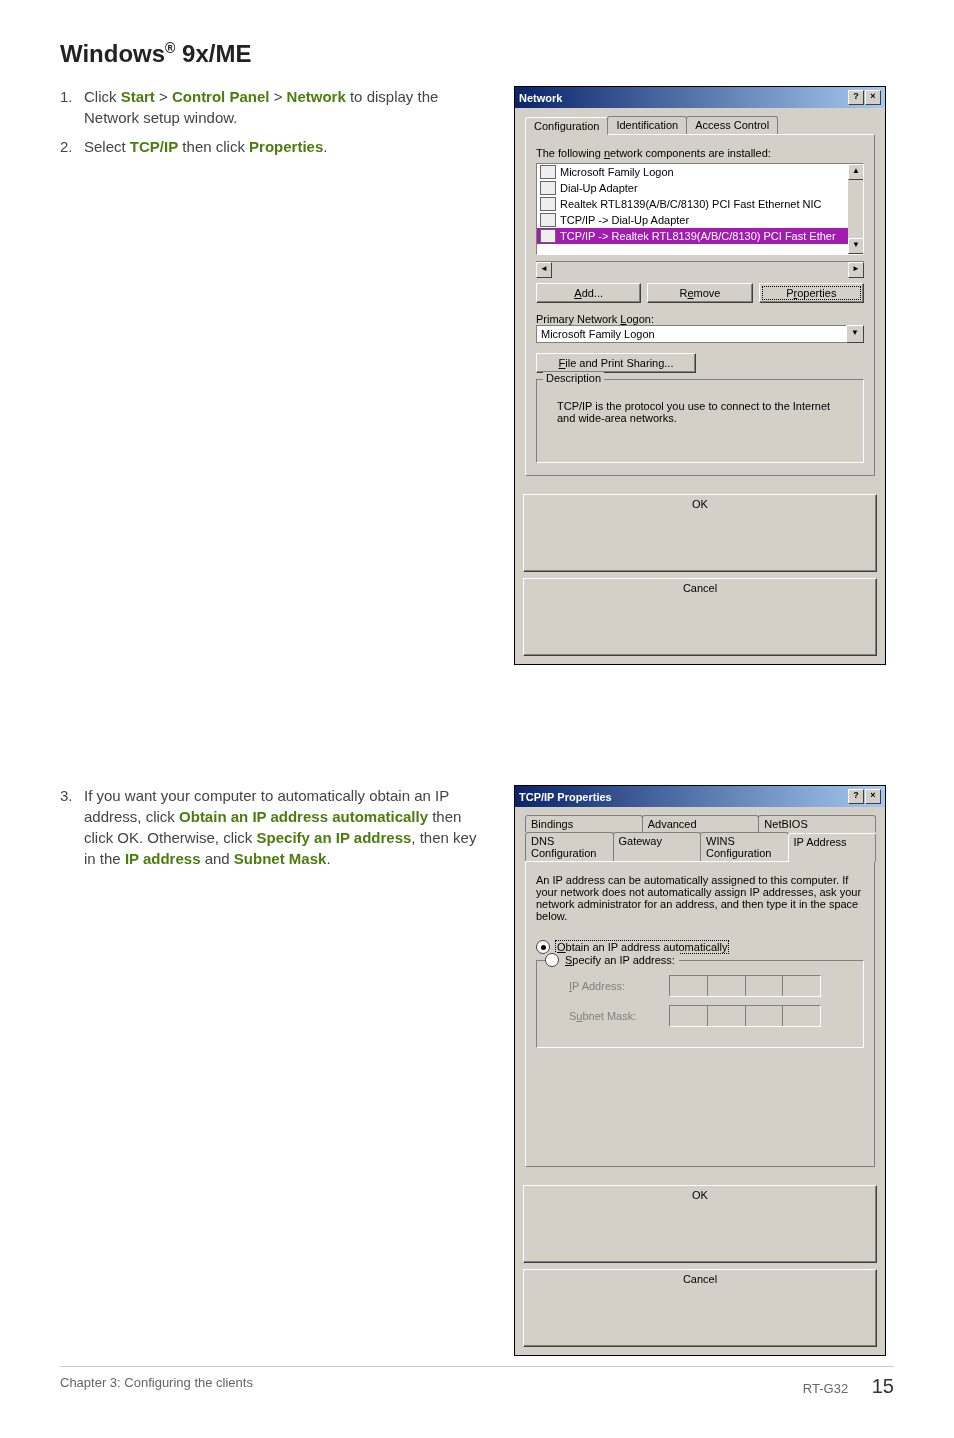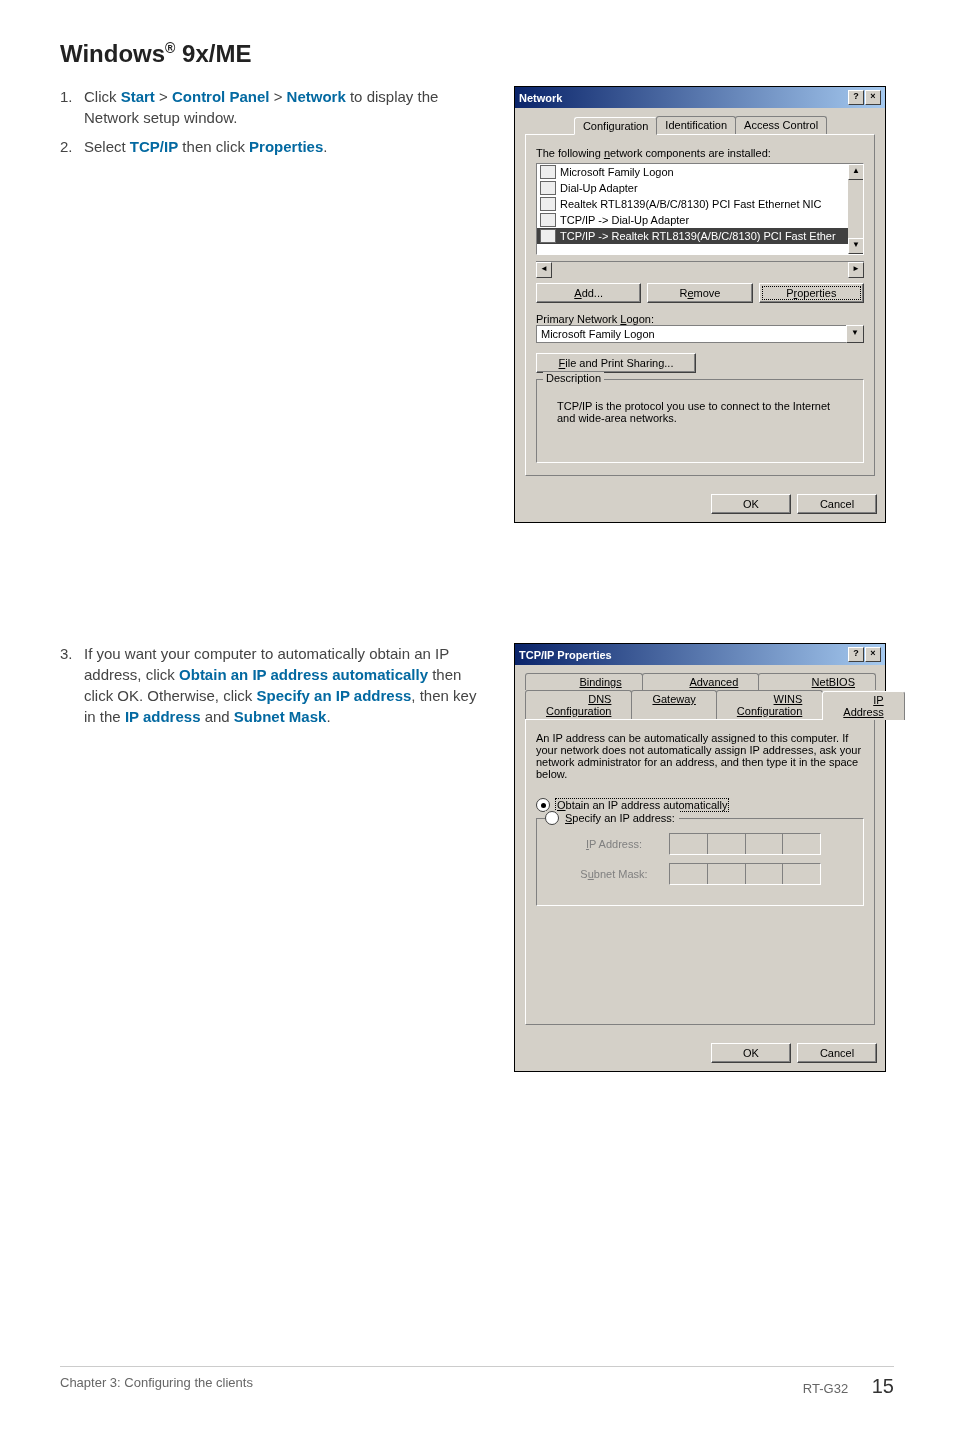--- a/index.html
+++ b/index.html
@@ -38,21 +38,21 @@
     display: flex;
     margin-bottom: 8px;
   }
   .step-num {
     width: 24px;
     flex-shrink: 0;
   }
   .step-body {
     flex: 1;
   }
-  .b { font-weight: bold; color: #0369a1; }
+  .b { font-weight: bold; color: #4d7c0f; }
   .right {
     flex: 0 0 380px;
   }
 
   
   .dialog {
     border: 1px solid #000;
     background: #d4d0c8;
     font-family: Tahoma, Arial, sans-serif;
     font-size: 11px;
@@ -86,21 +86,20 @@
     font-weight: bold;
     font-family: Arial;
   }
   .dialog-body {
     padding: 8px 10px 10px 10px;
   }
   .tabstrip {
     display: flex;
     border-bottom: 1px solid #808080;
     margin-bottom: -1px;
-    justify-content: center;
   }
   .tab {
     padding: 2px 8px;
     border: 1px solid #808080;
     border-bottom: none;
     background: #d4d0c8;
     margin-right: -1px;
     border-top-left-radius: 3px;
     border-top-right-radius: 3px;
     position: relative;
@@ -135,21 +134,21 @@
     position: relative;
   }
   .list-item {
     padding: 1px 3px;
     display: flex;
     align-items: center;
     gap: 4px;
     white-space: nowrap;
   }
   .list-item.sel {
-    background: #404040;
+    background: #a21caf;
     color: #fff;
   }
   .li-icon {
     width: 14px;
     height: 12px;
     border: 1px solid #666;
     background: #eee;
     flex-shrink: 0;
     font-size:8px;
     line-height:10px;
@@ -218,44 +217,43 @@
     position: relative;
   }
   .groupbox .legend {
     position: absolute;
     top: -8px; left: 6px;
     background: #d4d0c8;
     padding: 0 3px;
   }
   .dialog-bottom {
     display:flex;
-    justify-content:flex-end;
     gap:6px;
     padding: 8px;
+    flex-direction: column;
   }
   .dialog-bottom .winbtn {
     flex: 0 0 70px;
   }
 
   
   .tabstrip2 {
     display:flex; flex-wrap: wrap;
   }
   .tabrow { display:flex; width:100%; }
   .tab2 {
     flex:1;
-    padding: 2px 20px;
+    padding: 2px 5px;
     border: 1px solid #808080;
     border-bottom:none;
     background:#d4d0c8;
-    text-align:right;
+    text-align:left;
     font-size:11px;
     border-top-left-radius:3px; border-top-right-radius:3px;
     margin-right:-1px;
-    text-decoration:underline;
   }
   .tab2.active {
     background:#d4d0c8;
     border-top-color:#fff; border-left-color:#fff;
     position:relative; top:1px;
   }
   .radio-row {
     display:flex; align-items:center; gap:6px;
     margin: 6px 0;
   }
@@ -269,21 +267,21 @@
   }
   .radio-label.focus {
     outline: 1px dotted #000;
     padding: 0 1px;
   }
   .ip-field-row {
     display:flex; align-items:center; gap:10px;
     margin: 8px 0 8px 24px;
     color:#808080;
   }
-  .ip-label { width:90px; text-align:center; }
+  .ip-label { width:90px; text-align:left; }
   .ip-box {
     background:#d4d0c8;
     border:1px solid #808080;
     border-right-color:#fff; border-bottom-color:#fff;
     display:flex; width:150px; height:20px;
   }
   .ip-seg {
     flex:1; border-right:1px solid #808080;
   }
   .ip-seg:last-child { border-right:none; }

